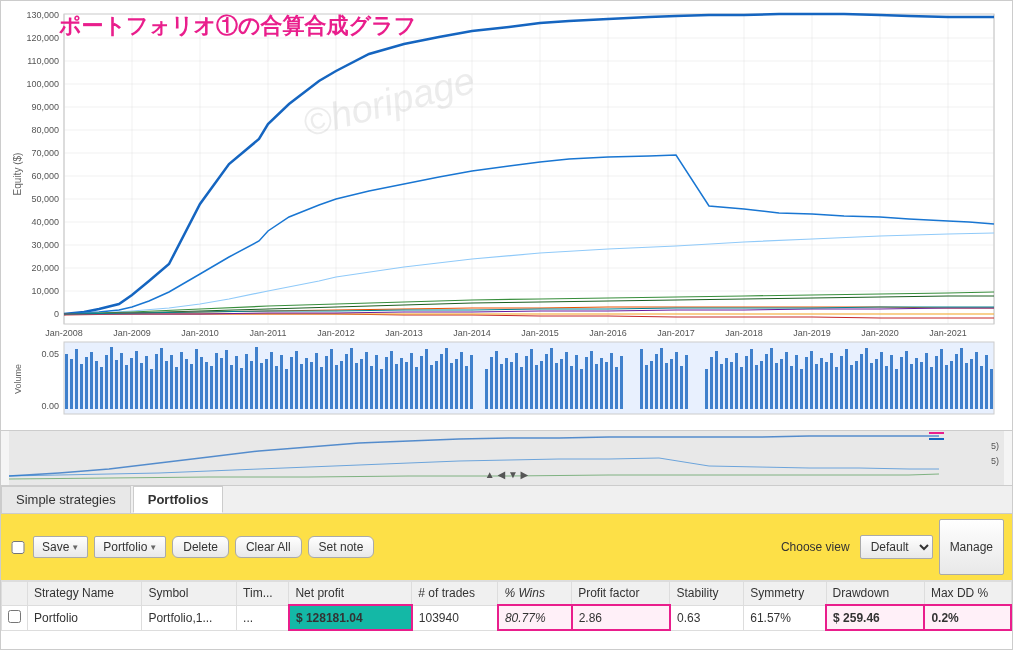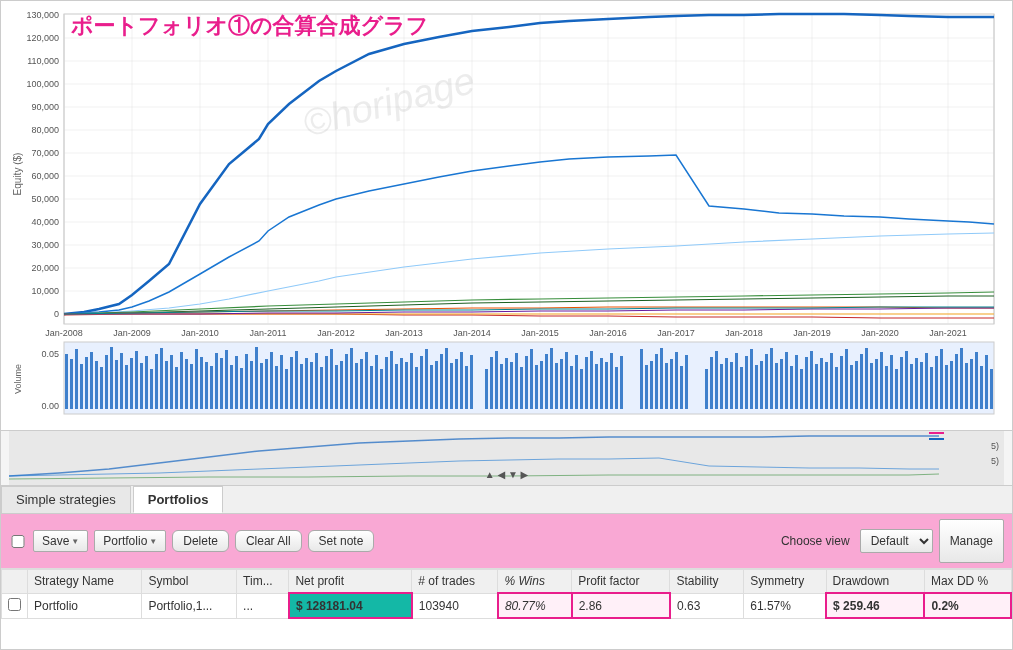--- a/index.html
+++ b/index.html
@@ -26,21 +26,21 @@
       border-bottom: 1px solid #ccc;
       position: relative;
       padding: 8px 8px 0 8px;
     }
     .chart-title {
       font-size: 22px;
       font-weight: bold;
       color: #e91e8c;
       position: absolute;
       top: 10px;
-      left: 70px;
+      left: 58px;
       z-index: 10;
     }
     
     .navigator-area {
       flex: 0 0 55px;
       background: #f5f5f5;
       border-bottom: 1px solid #ccc;
       position: relative;
       overflow: hidden;
     }
@@ -95,21 +95,21 @@
       background: #fff;
       border-bottom: 1px solid #fff;
       font-weight: bold;
     }
     .toolbar-row {
       display: flex;
       align-items: center;
       padding: 5px 8px;
       gap: 6px;
       border-bottom: 1px solid #ddd;
-      background: #f9a8d4;
+      background: #fde047;
     }
     .checkbox-col {
       width: 18px;
     }
     .toolbar-btn {
       padding: 3px 10px;
       font-size: 12px;
       border: 1px solid #aaa;
       background: linear-gradient(#fff, #e8e8e8);
       cursor: pointer;
@@ -141,21 +141,21 @@
     .select-box {
       padding: 3px 6px;
       font-size: 12px;
       border: 1px solid #aaa;
       background: linear-gradient(#fff, #e8e8e8);
       border-radius: 2px;
       color: #333;
       min-width: 70px;
     }
     .manage-btn {
-      padding: 14px 10px;
+      padding: 20px 10px;
       font-size: 12px;
       border: 1px solid #aaa;
       background: linear-gradient(#fff, #e8e8e8);
       cursor: pointer;
       border-radius: 2px;
       color: #333;
     }
     
     .data-table {
       width: 100%;

